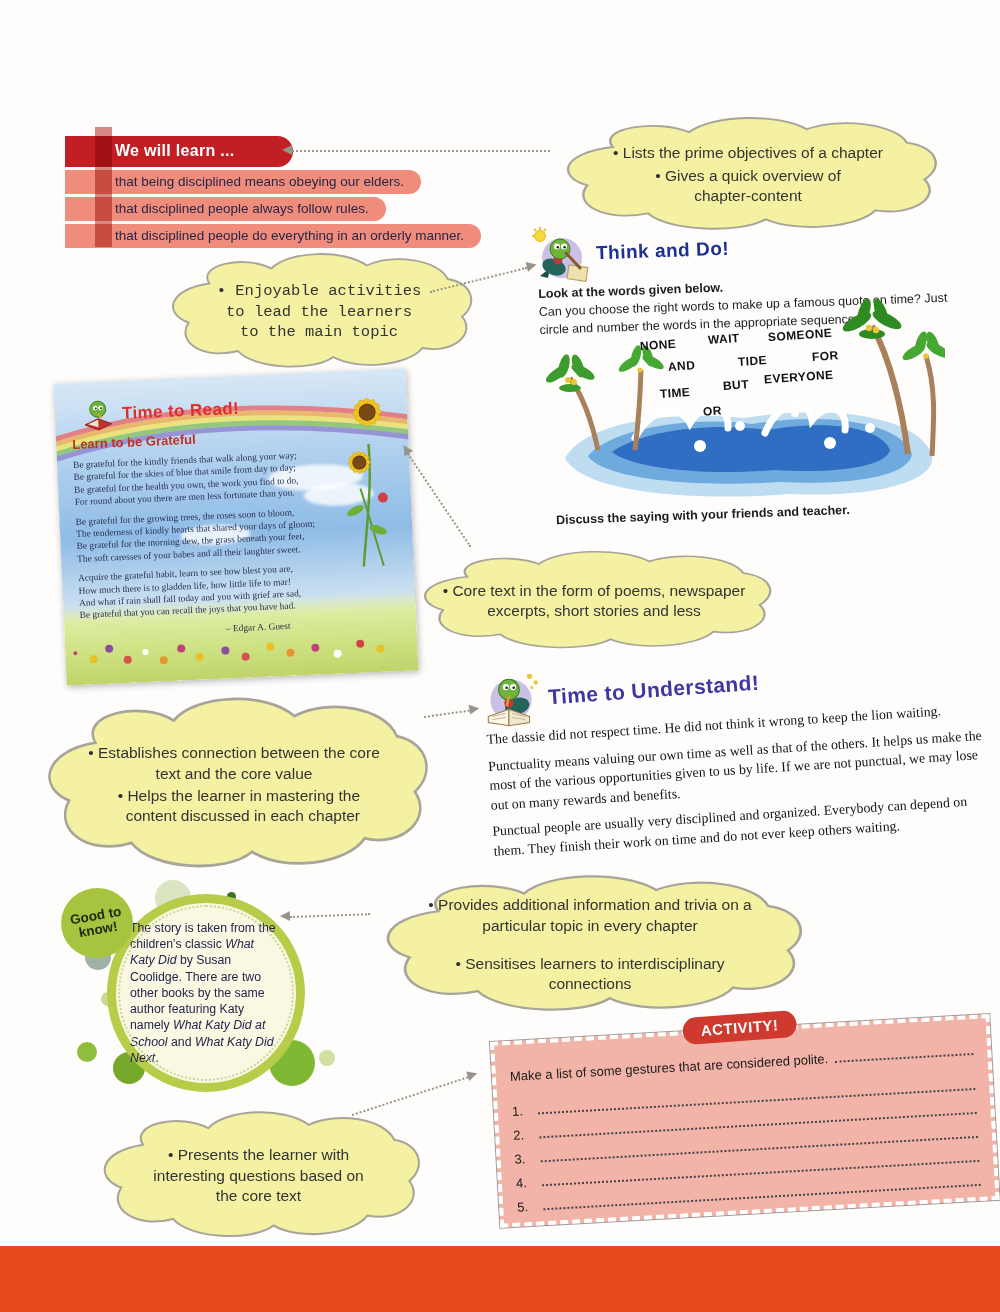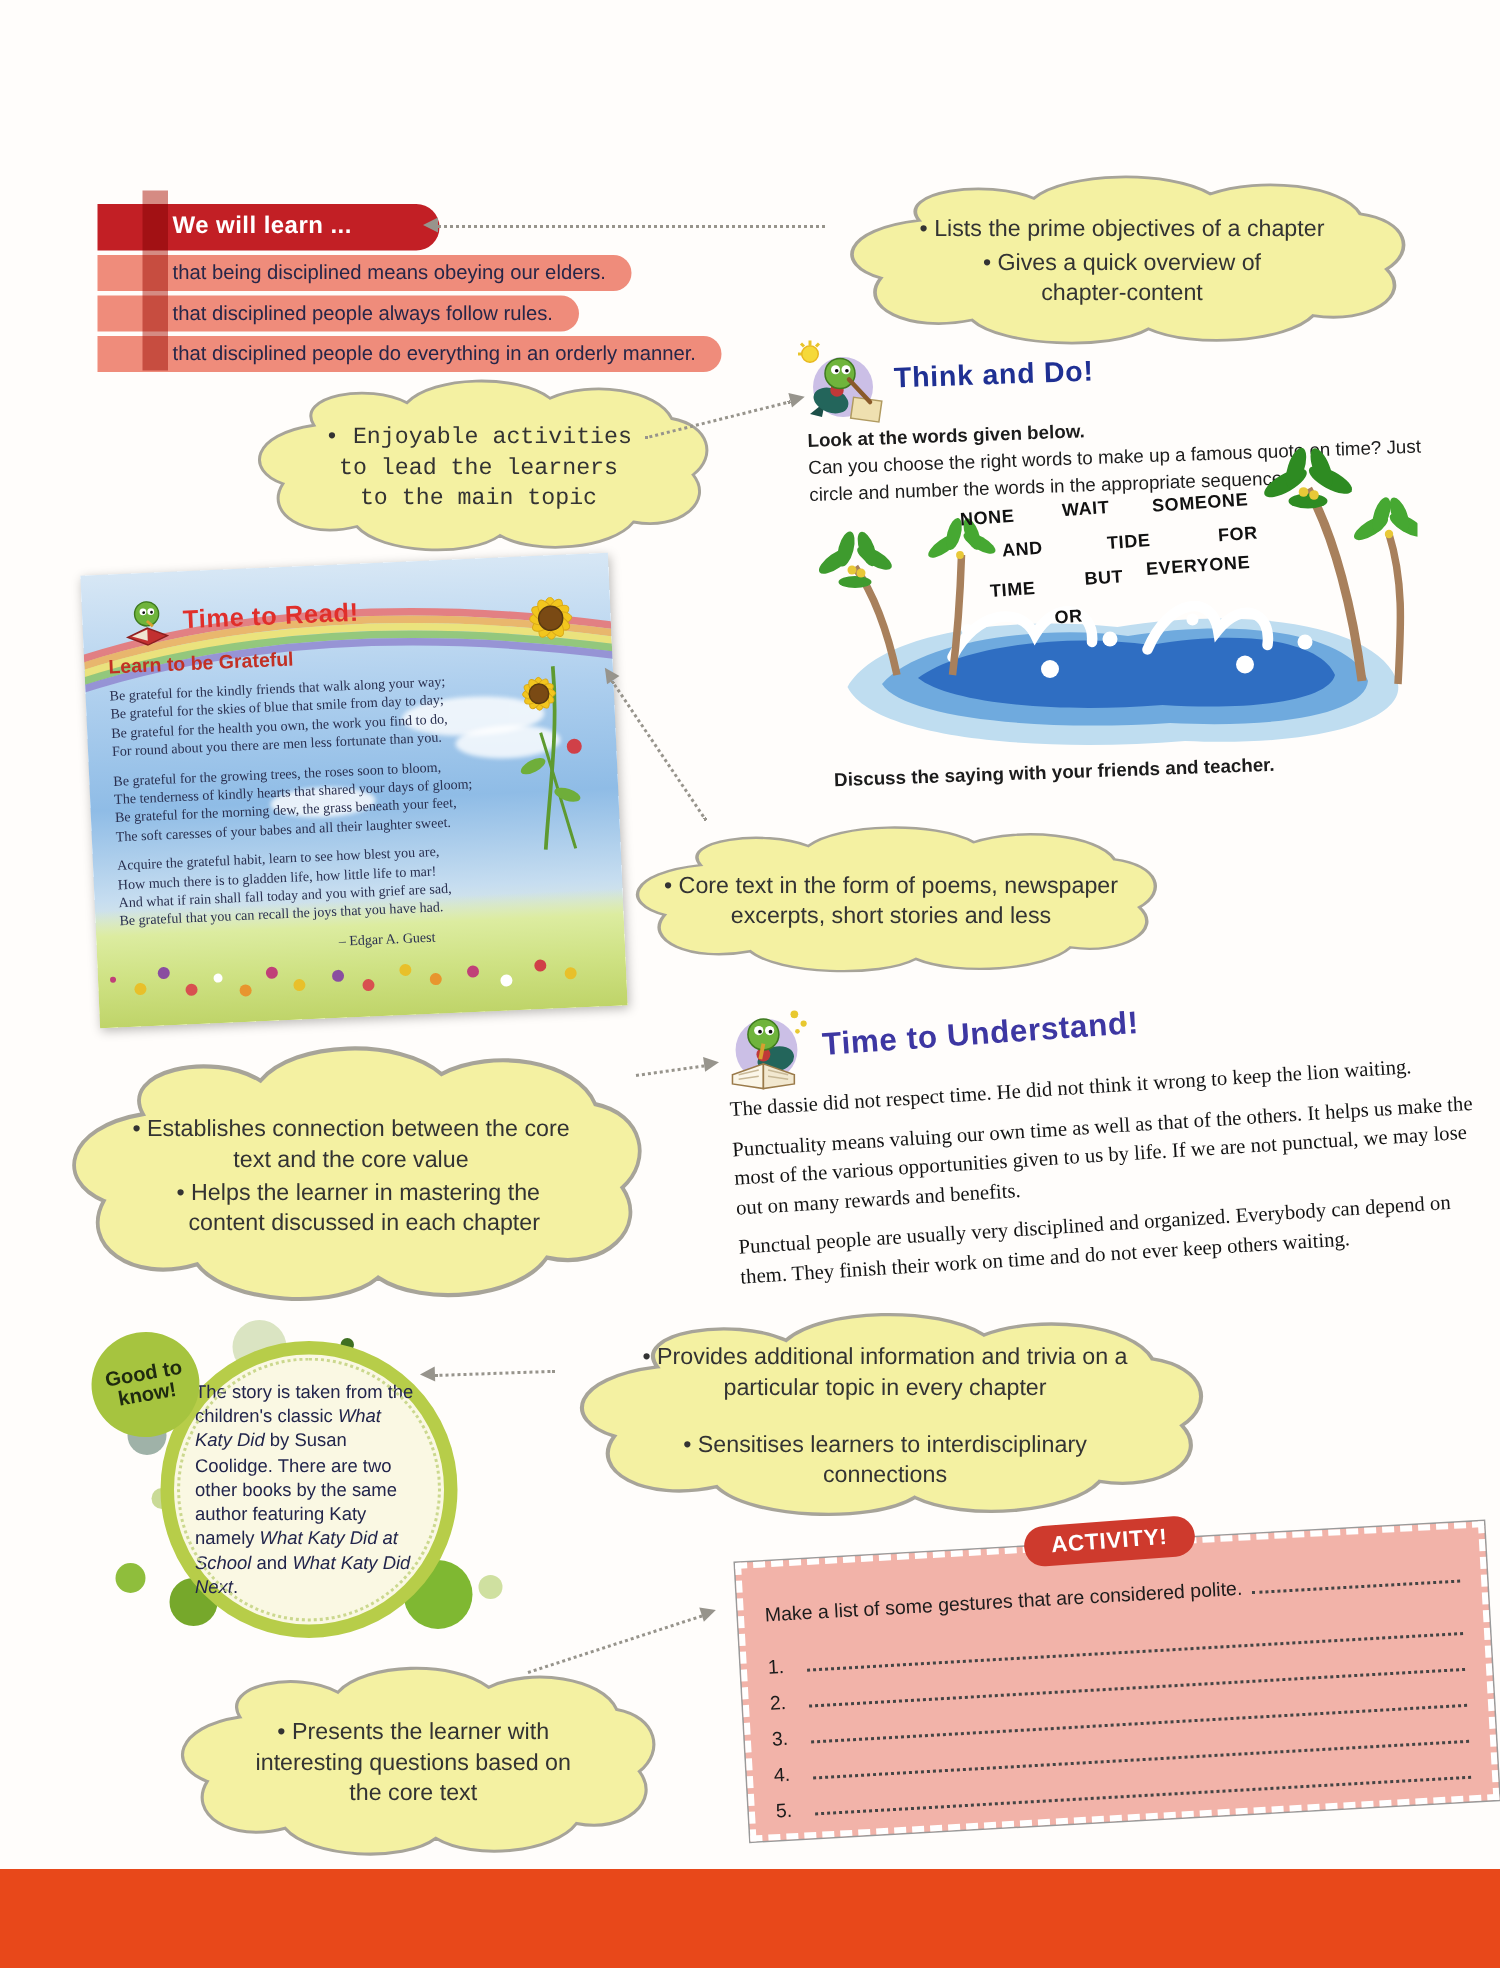--- a/index.html
+++ b/index.html
@@ -43,21 +43,21 @@
   .cloud-activities { left:160px; top:252px; width:318px; height:120px;font-family:Liberation Mono, monospace; }
   .cloud-activities .cloud-bullet{ max-width:208px; }
   .cloud-coretext { left:410px; top:550px; width:368px; height:102px; }
   .cloud-coretext .cloud-bullet{ max-width:330px; }
   .cloud-connection { left:33px; top:696px; width:402px; height:178px; }
   .cloud-connection .cloud-bullet:nth-child(1){ max-width:300px; }
   .cloud-connection .cloud-bullet:nth-child(2){ max-width:252px;text-align:right; }
   .cloud-trivia { left:370px; top:874px; width:440px; height:142px; }
   .cloud-trivia .cloud-bullet:nth-child(1){ max-width:368px; }
   .cloud-trivia .cloud-bullet:nth-child(2){ max-width:292px;margin-top:16px; }
-  .cloud-questions { left:108px; top:1110px; width:335px; height:132px; }
+  .cloud-questions { left:91px; top:1110px; width:335px; height:132px; }
   .cloud-questions .cloud-bullet{ max-width:212px; }
 
   
   .dotted-arrow { position:absolute; z-index:5; transform-origin:left center; }
   .dotted-arrow .shaft { display:block; height:0; border-top:2px dotted #97948C; }
   .dotted-arrow .head-left {
     position:absolute; left:-10px; top:-5px; width:0; height:0;
     border-top:5px solid transparent; border-bottom:5px solid transparent;
     border-right:10px solid #97948C;
   }

